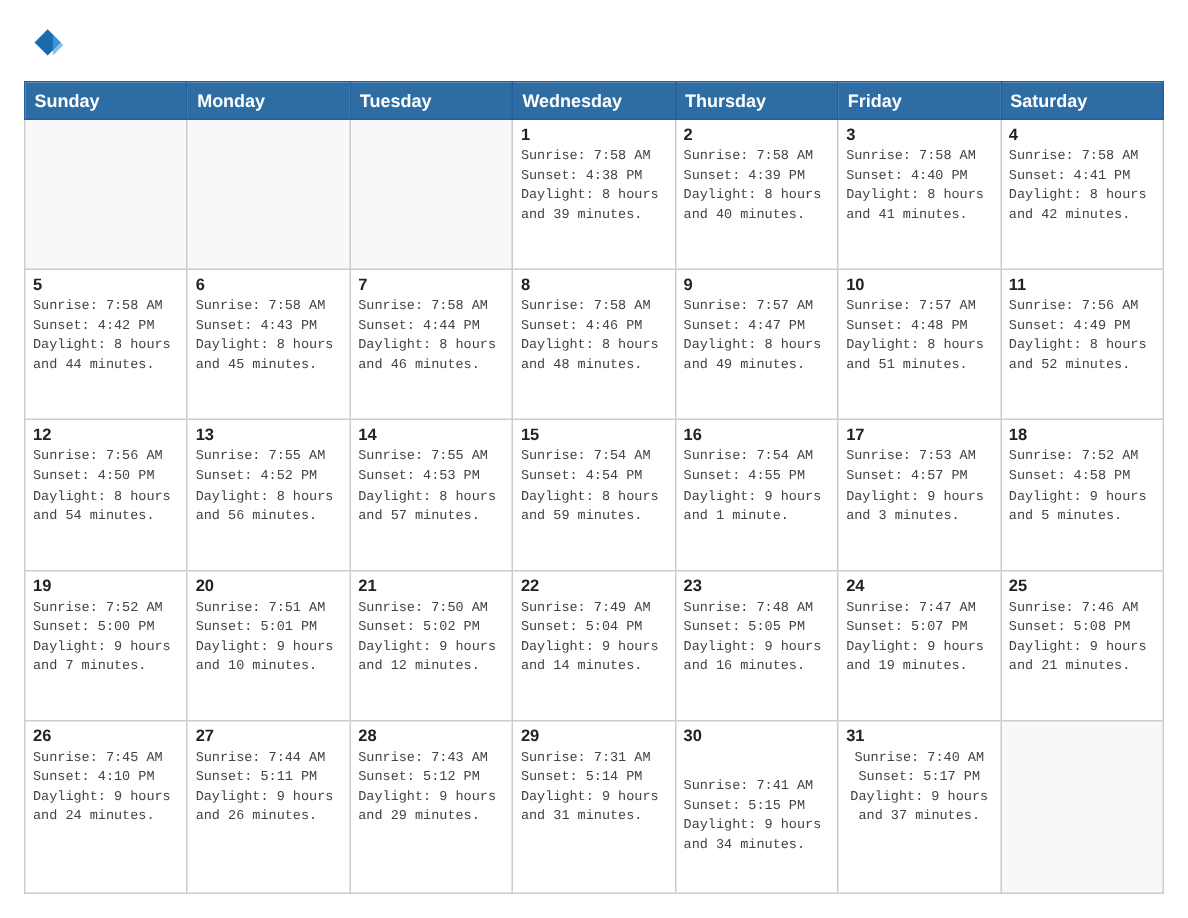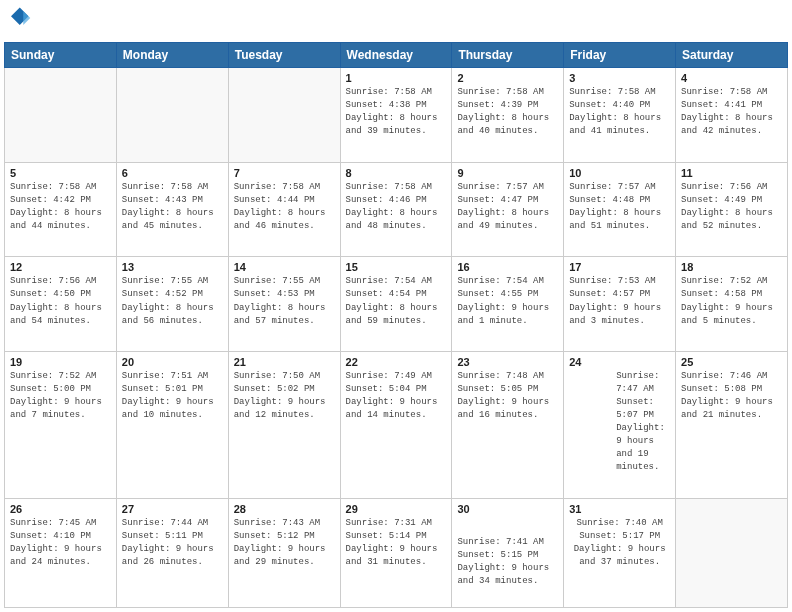--- a/index.html
+++ b/index.html
@@ -6,21 +6,21 @@
     body {
       font-family: Arial, sans-serif;
       background: #fff;
       width: 792px;
       height: 612px;
       overflow: hidden;
     }
     .page {
       width: 792px;
       height: 612px;
-      padding: 4px;
+      padding: 16px;
       display: flex;
       flex-direction: column;
     }
     .header {
       display: flex;
       align-items: flex-start;
       justify-content: space-between;
       margin-bottom: 10px;
     }
     .logo {
@@ -305,21 +305,21 @@
           </td>
           <td>
             <span class="day-num">23</span>
             <div class="day-info" style="white-space: pre-line;">Sunrise: 7:48 AM
 Sunset: 5:05 PM
 Daylight: 9 hours
 and 16 minutes.</div>
           </td>
           <td>
             <span class="day-num">24</span>
-            <div class="day-info" style="white-space: pre-line; margin-left: 47px;">Sunrise: 7:47 AM
+            <div class="day-info" style="white-space: pre-line;">Sunrise: 7:47 AM
 Sunset: 5:07 PM
 Daylight: 9 hours
 and 19 minutes.</div>
           </td>
           <td>
             <span class="day-num">25</span>
             <div class="day-info" style="white-space: pre-line;">Sunrise: 7:46 AM
 Sunset: 5:08 PM
 Daylight: 9 hours
 and 21 minutes.</div>

